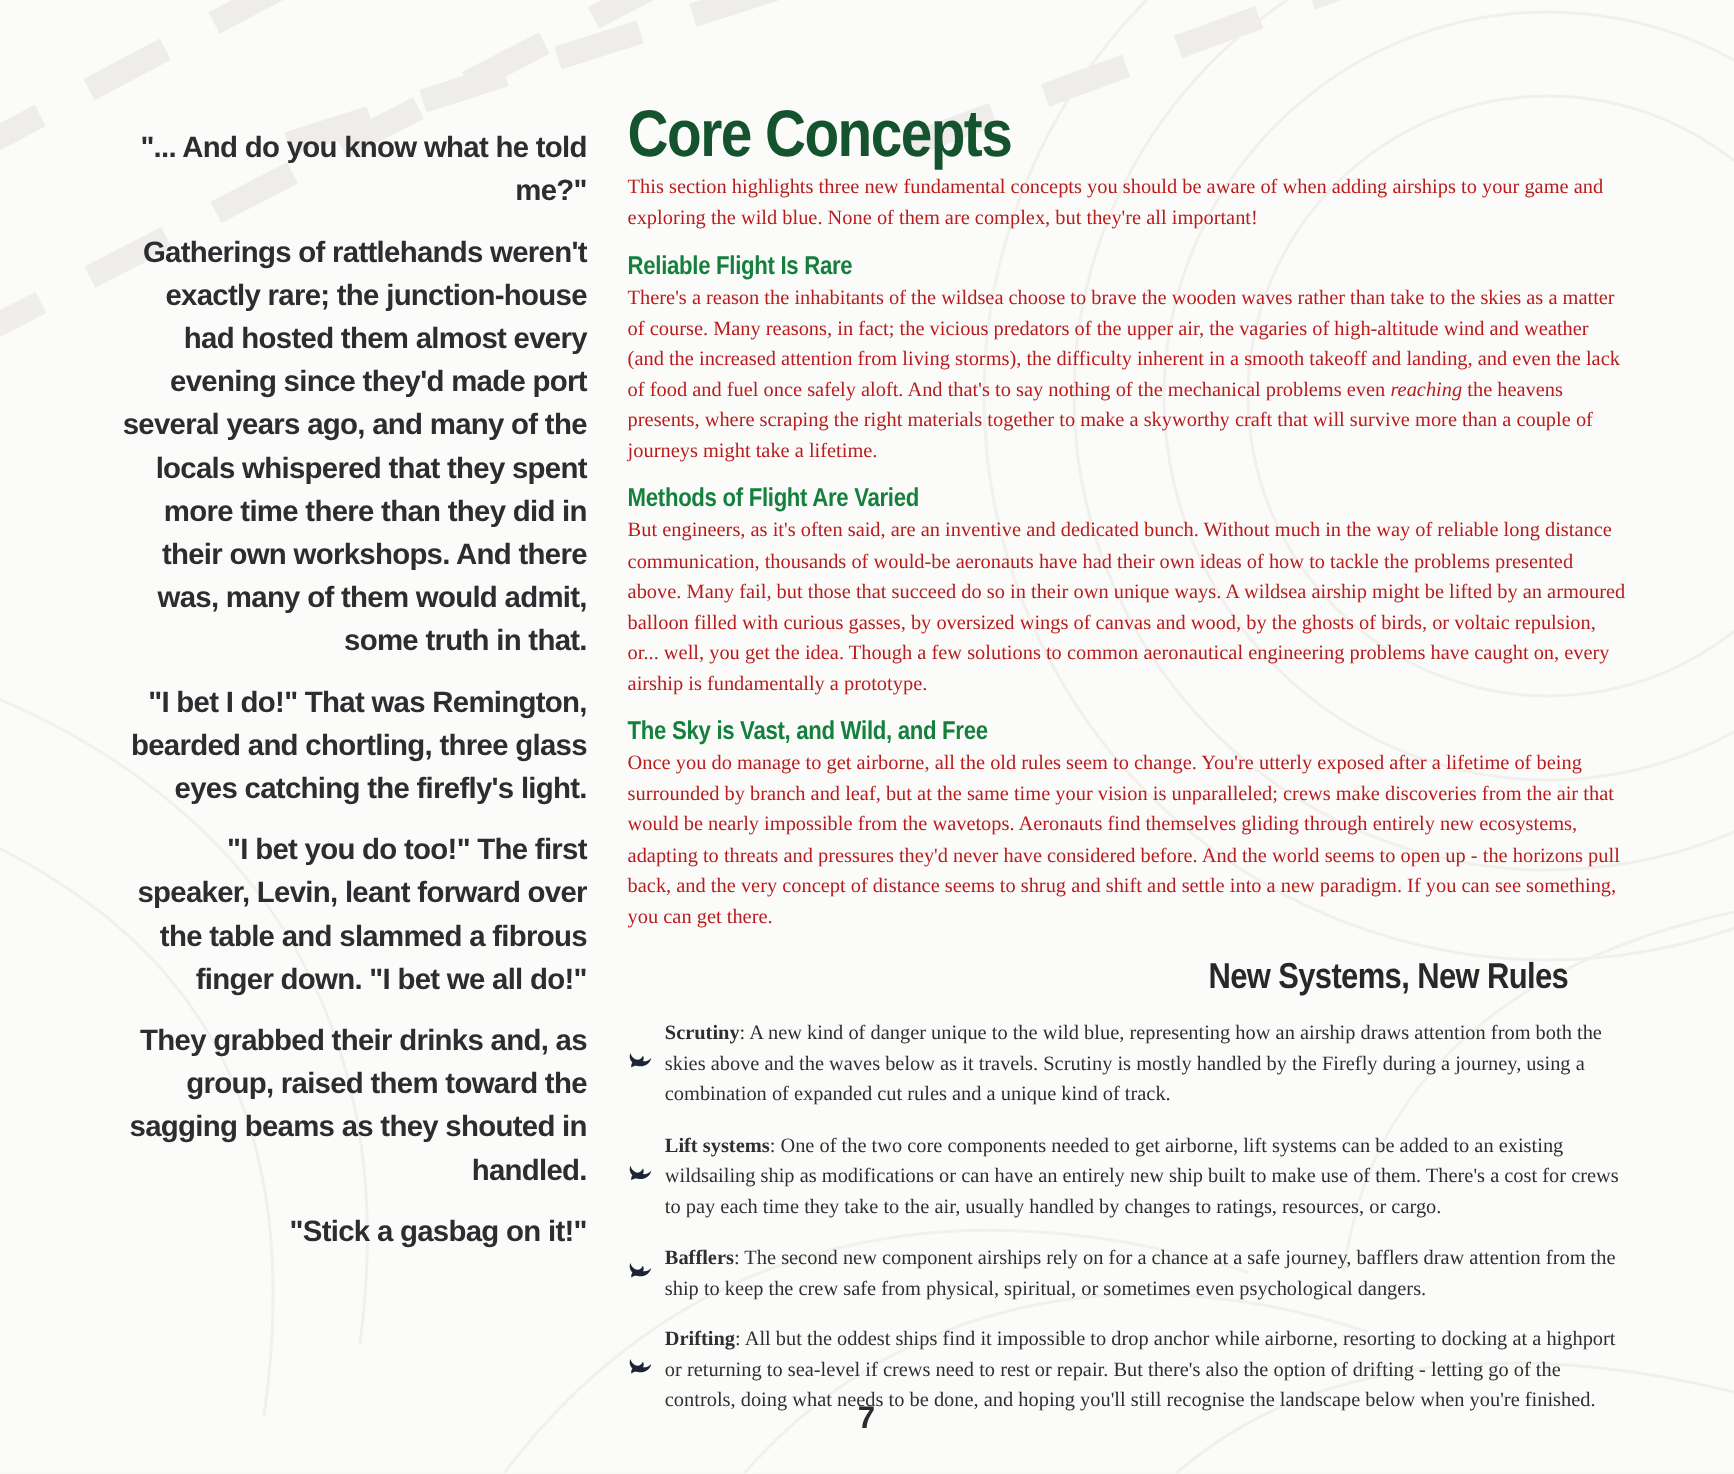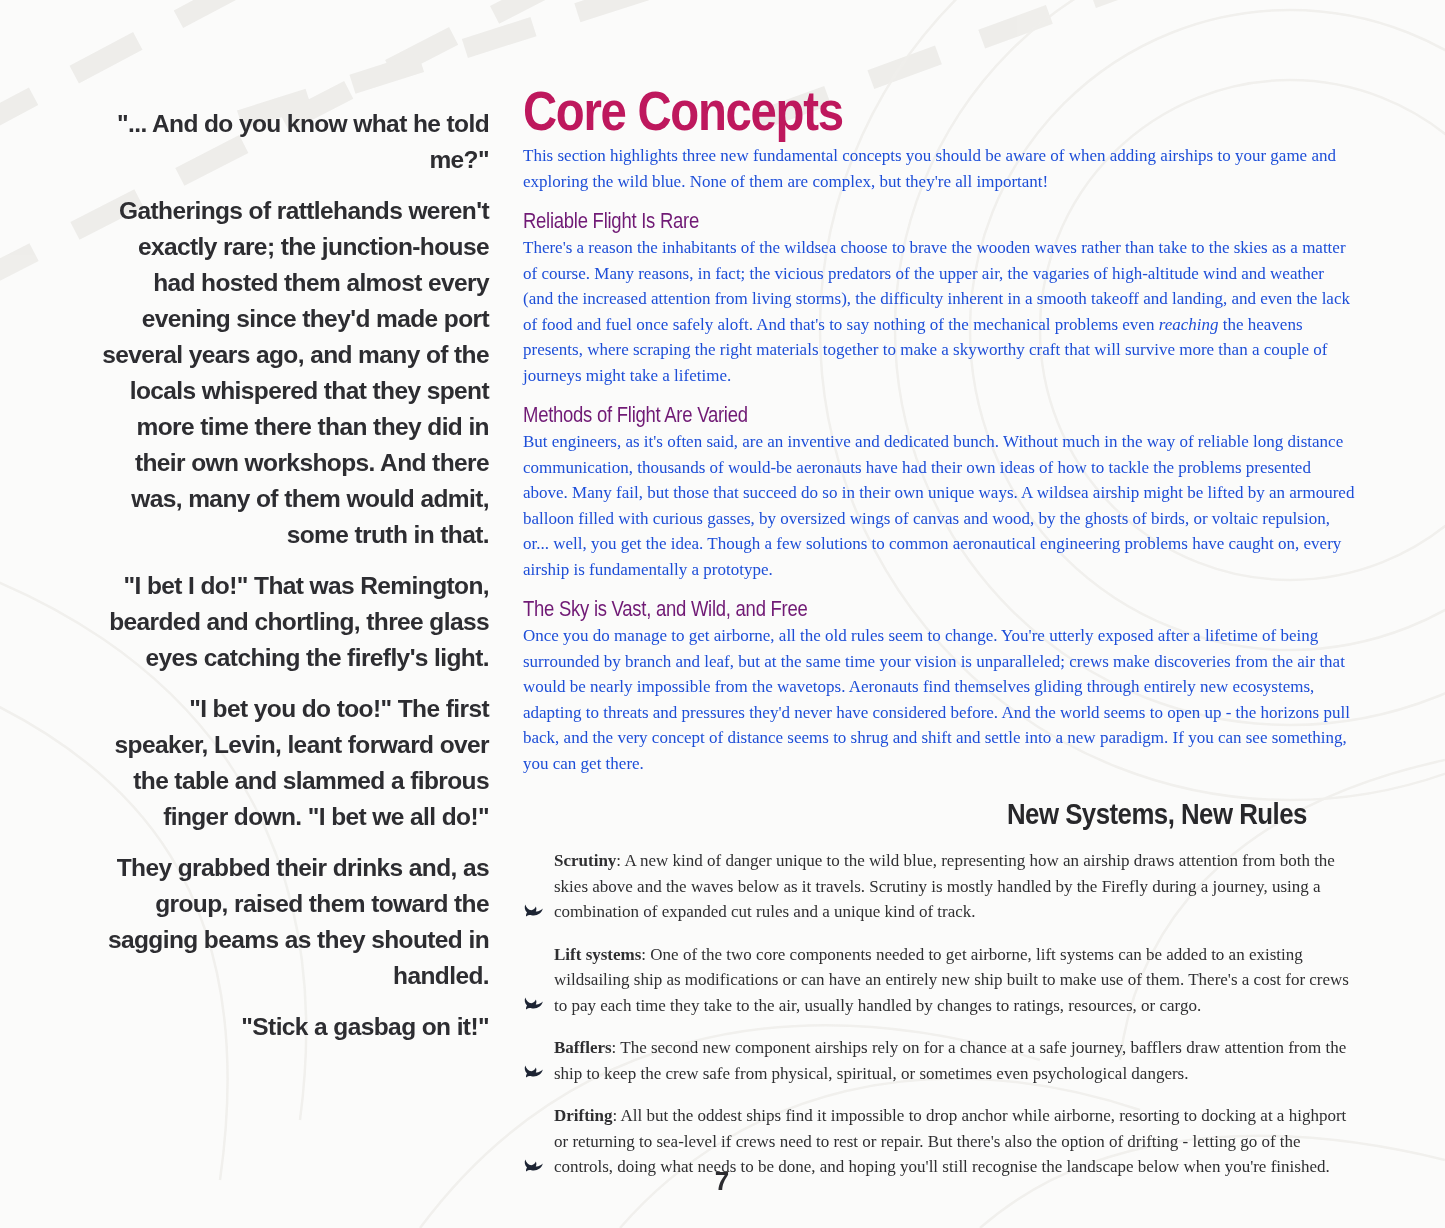--- a/index.html
+++ b/index.html
@@ -46,49 +46,49 @@
     transform-origin: left center;
     font-family: "Liberation Sans", sans-serif;
     white-space: nowrap;
   }
   h1.page-title {
     margin: 0 0 4px 0;
     font-size: 55px;
     line-height: 1.0;
     font-weight: 800;
     letter-spacing: -1.5px;
-    color: #be185d;
+    color: #14532d;
   }
   .body-text {
     margin: 0;
     font-size: 17px;
     line-height: 1.5;
-    color: #1d4ed8;
+    color: #b91c1c;
   }
   .section { margin-top: 15px; }
   h3.section-heading {
     margin: 0 0 1px 0;
     font-size: 21.5px;
-    font-weight: 400;
+    font-weight: 700;
     letter-spacing: -0.3px;
-    color: #701a75;
+    color: #15803d;
   }
   h2.subsection-title {
     margin: 21px 0 4px 0;
     font-size: 30px;
     font-weight: 800;
     letter-spacing: -0.6px;
     color: #28282b;
     text-align: right;
   }
   .it { font-style: italic; }
   .bullet-list { margin: 6px 0 0 0; padding: 0; list-style: none; }
   .bullet-item {
     display: flex;
-    align-items: flex-end;
+    align-items: center;
     gap: 9px;
     margin-top: 17px;
   }
   .bullet-icon-wrap {
     flex: 0 0 22px;
     padding-top: 4px;
   }
   .bullet-body { flex: 1; font-size: 17px; line-height: 1.5; }
   .bullet-label { font-weight: 700; }
   .page-number {

